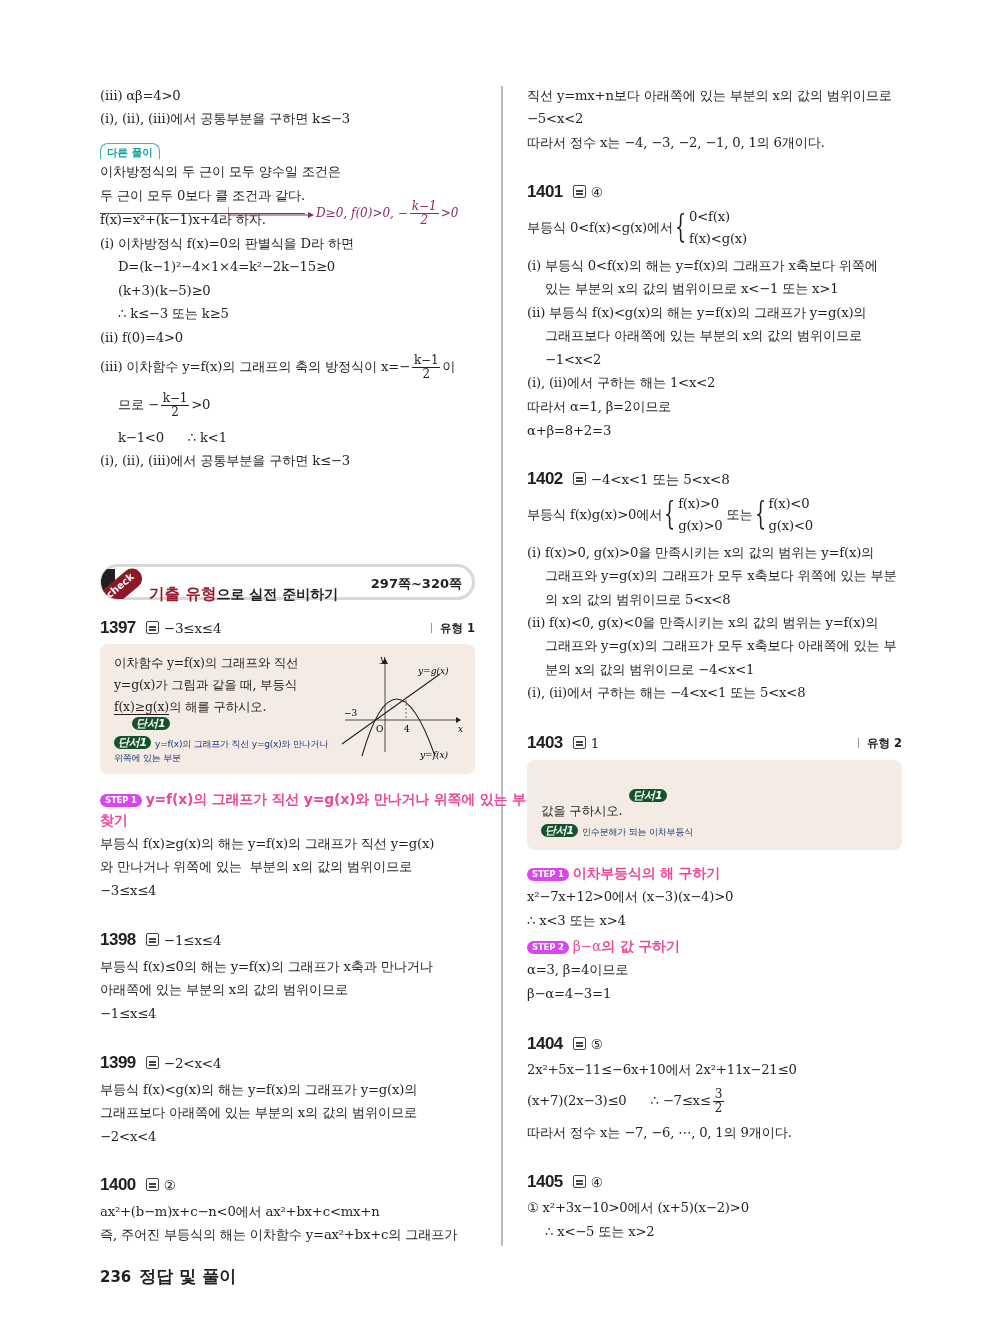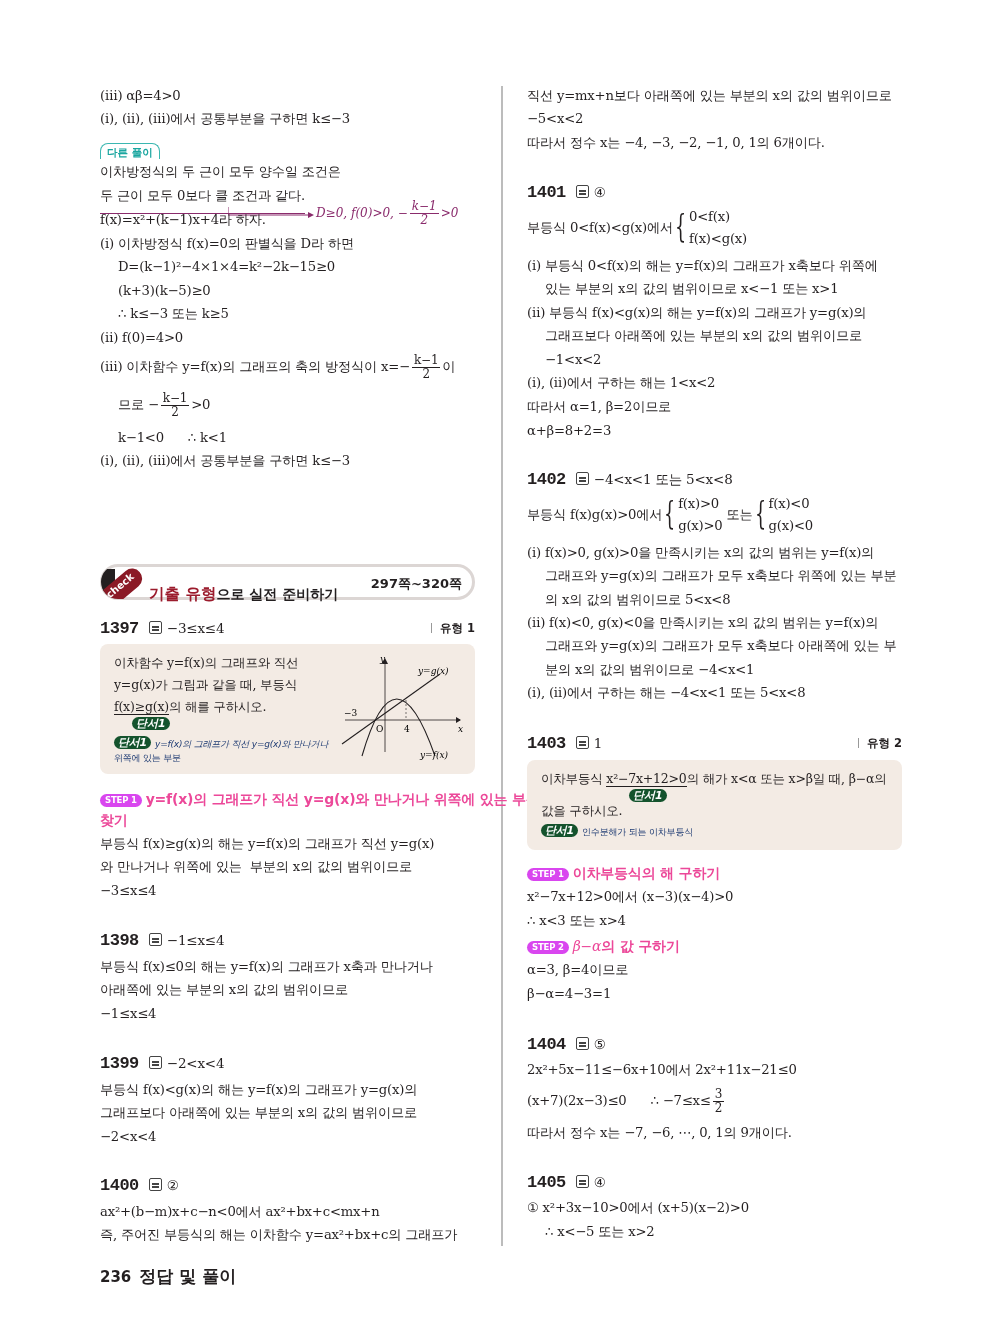--- a/index.html
+++ b/index.html
@@ -4,22 +4,22 @@
 <style>
   * { box-sizing: border-box; margin: 0; padding: 0; }
   html, body { width: 1000px; height: 1333px; background: #ffffff; }
   body { position: relative; font-family: "DejaVu Serif", "Liberation Serif", serif; color: #231f20; font-size: 13px; overflow: hidden; }
   .col { position: absolute; top: 84px; }
   .col-left { left: 100px; width: 375px; }
   .col-right { left: 527px; width: 375px; }
   .divider { position: absolute; left: 501px; top: 86px; width: 2px; height: 1160px; background: #bcbcbc; }
   .ln { position: absolute; left: 0; white-space: nowrap; line-height: 18px; font-size: 13.2px; letter-spacing: -0.2px; }
   .ind { left: 18px; }
-  .m { font-style: italic; }
-  .prob-num { font-family: Liberation Mono, monospace; font-weight: bold; font-size: 17px; letter-spacing: -0.5px; color: #231f20; }
+  .m { }
+  .prob-num { font-family: Liberation Sans, sans-serif; font-weight: bold; font-size: 17px; letter-spacing: -0.5px; color: #231f20; }
   .ans-icon { display: inline-block; width: 13px; height: 13px; border: 1.5px solid #444; border-radius: 2px; margin: 0 5px 0 10px; vertical-align: -1px; position: relative; }
   .ans-icon::before { content: ""; position: absolute; left: 2px; right: 2px; top: 4px; height: 1.5px; background: #444; }
   .ans-icon::after { content: ""; position: absolute; left: 2px; right: 2px; top: 7px; height: 1.5px; background: #444; }
   .ans-text { font-size: 13.5px; }
   .type-tag { position: absolute; right: 0; font-family: "DejaVu Sans", "Liberation Sans", sans-serif; font-weight: bold; font-size: 11.5px; color: #231f20; }
   .type-tag::before { content: ""; display: inline-block; width: 1px; height: 10px; background: #999; margin-right: 8px; vertical-align: -1px; }
   .alt-badge { position: absolute; left: 0; font-family: "DejaVu Sans", "Liberation Sans", sans-serif; font-weight: bold; font-size: 10.5px; color: #1aa6a0; border: 1.5px solid #3bb7b1; border-bottom: none; border-radius: 8px 8px 0 0; padding: 1px 6px 0; height: 16px; line-height: 14px; }
   .uline { border-bottom: 1.2px solid #8a2b6c; padding-bottom: 10px; }
   .note-arrow { position: absolute; font-style: italic; color: #8a2b6c; font-size: 12px; white-space: nowrap; }
   .frac { display: inline-block; vertical-align: middle; text-align: center; font-size: 12px; line-height: 13px; margin: 0 2px; }
@@ -182,21 +182,20 @@
   <div class="ln ind" style="top:553px">그래프와 y=g(x)의 그래프가 모두 x축보다 아래쪽에 있는 부</div>
   <div class="ln ind" style="top:577px">분의 x의 값의 범위이므로 −4&lt;x&lt;1</div>
   <div class="ln" style="top:600px">(ⅰ), (ⅱ)에서 구하는 해는 −4&lt;x&lt;1 또는 5&lt;x&lt;8</div>
 
   <div class="ln" style="top:648px;line-height:22px">
     <span class="prob-num">1403</span><span class="ans-icon"></span><span class="ans-text">1</span>
   </div>
   <div class="type-tag" style="top:652px">유형 2</div>
 
   <div class="prob-box" style="top:676px;height:90px">
-    <div class="ln" style="left:14px;top:10px;font-size:12.5px"><span>이차부등식 </span><span style="border-bottom:1px solid #231f20">x²−7x+12&gt;0</span><span>의 해가 x&lt;α 또는 x&gt;β일 때, β−α의</span></div>
     <div style="position:absolute;left:102px;top:28px"><span class="clue-badge">단서1</span></div>
     <div class="ln" style="left:14px;top:42px;font-size:12.5px">값을 구하시오.</div>
     <div class="ln" style="left:14px;top:64px;line-height:14px"><span class="clue-badge">단서1</span> <span class="clue-note">인수분해가 되는 이차부등식</span></div>
   </div>
 
   <div class="ln" style="top:780px"><span class="step-badge">STEP 1</span><span class="step-title">이차부등식의 해 구하기</span></div>
   <div class="ln" style="top:804px">x²−7x+12&gt;0에서 (x−3)(x−4)&gt;0</div>
   <div class="ln" style="top:828px">∴ x&lt;3 또는 x&gt;4</div>
   <div class="ln" style="top:853px"><span class="step-badge">STEP 2</span><span class="step-title"><span class="m">β−α</span><span>의 값 구하기</span></span></div>
   <div class="ln" style="top:877px">α=3, β=4이므로</div>

